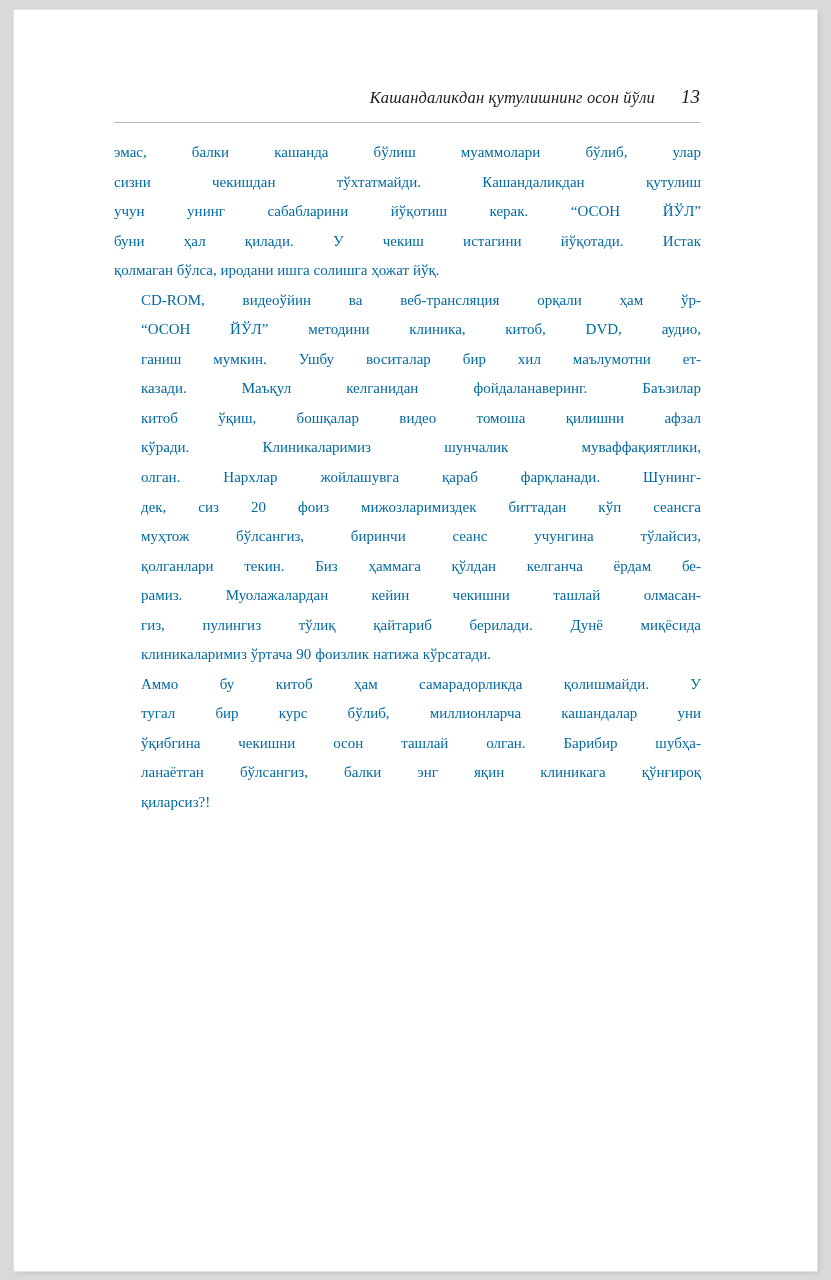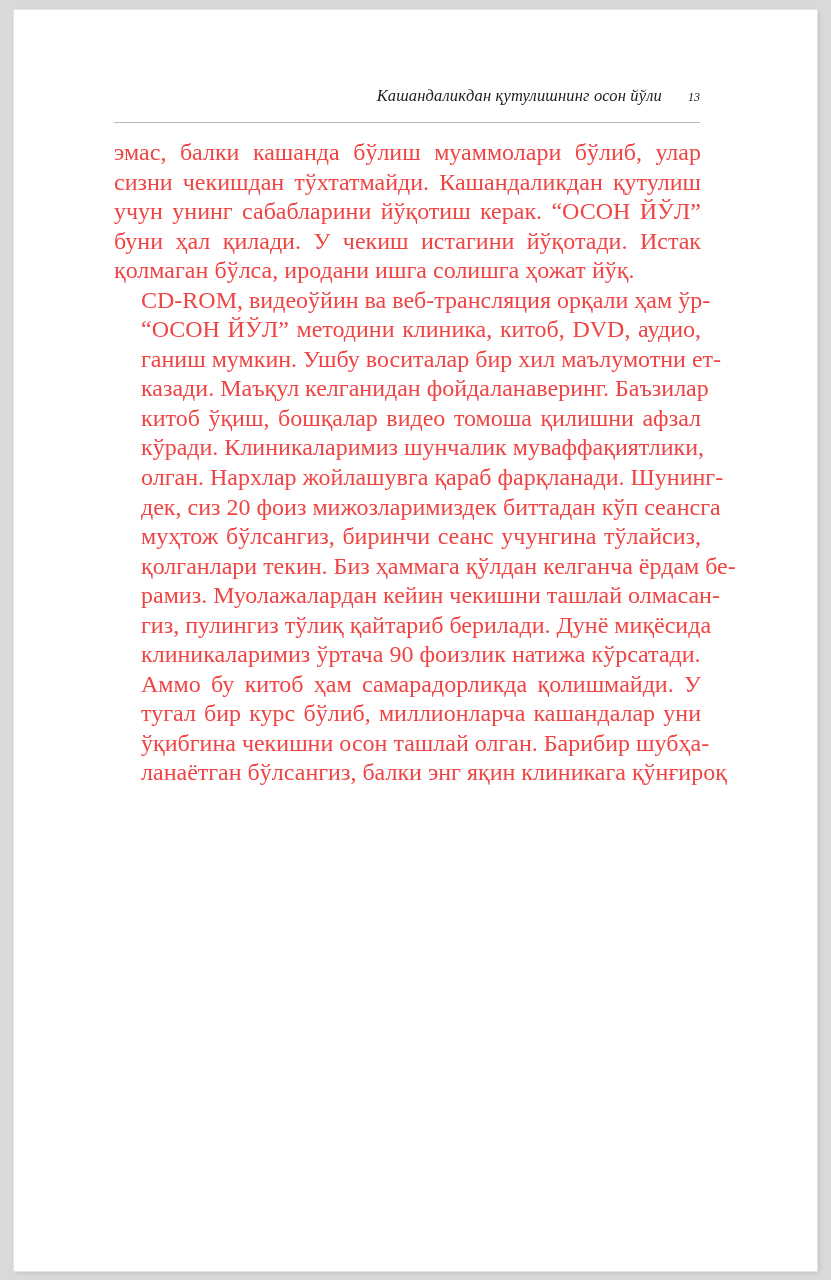--- a/index.html
+++ b/index.html
@@ -48,21 +48,21 @@
     color: #1b1b1b;
   }
   .running-head-title {
     font-style: italic;
     font-size: 16.5px;
     letter-spacing: 0.15px;
     white-space: nowrap;
   }
   .running-head-folio {
     font-style: italic;
-    font-size: 12px;
+    font-size: 19px;
     margin-left: 26px;
     white-space: nowrap;
   }
   .head-rule {
     position: absolute;
     left: 100px;
     top: 112px;
     width: 586px;
     height: 1px;
     background: #b9b9b9;
@@ -70,23 +70,23 @@
 
   
   .textblock {
     position: absolute;
     left: 100px;
     top: 128px;
     width: 587px;
   }
   .para {
     margin: 0;
-    font-size: 24px;
+    font-size: 15px;
     line-height: 29.55px;
-    color: #ef4444;
+    color: #0369a1;
     text-align: justify;
     text-align-last: left;
     -webkit-hyphens: none;
     hyphens: none;
     word-spacing: 0.1px;
   }
   .para.indent {
     text-indent: 27px;
   }
   
@@ -137,17 +137,18 @@
           <span class="ln" style="word-spacing: 0px;">қолганлари текин. Биз ҳаммага қўлдан келганча ёрдам бе-</span>
           <span class="ln" style="word-spacing: 0px;">рамиз. Муолажалардан кейин чекишни ташлай олмасан-</span>
           <span class="ln" style="word-spacing: 0px;">гиз, пулингиз тўлиқ  қайтариб берилади. Дунё миқёсида</span>
           <span class="ln last">клиникаларимиз ўртача 90 фоизлик натижа кўрсатади.</span>
         </p>
         <p class="para indent">
           <span class="ln first-indent" style="word-spacing: 0px;">Аммо бу китоб ҳам самарадорликда қолишмайди. У</span>
           <span class="ln" style="word-spacing: 0px;">тугал бир курс бўлиб, миллионларча кашандалар уни</span>
           <span class="ln" style="word-spacing: 0px;">ўқибгина чекишни осон ташлай олган. Барибир шубҳа-</span>
           <span class="ln" style="word-spacing: 0px;">ланаётган бўлсангиз, балки энг яқин клиникага қўнғироқ</span>
+          <span class="ln last">қиларсиз?!</span>
         </p>
       </div>
 
   </div>
 </div>
 
 </body></html>

